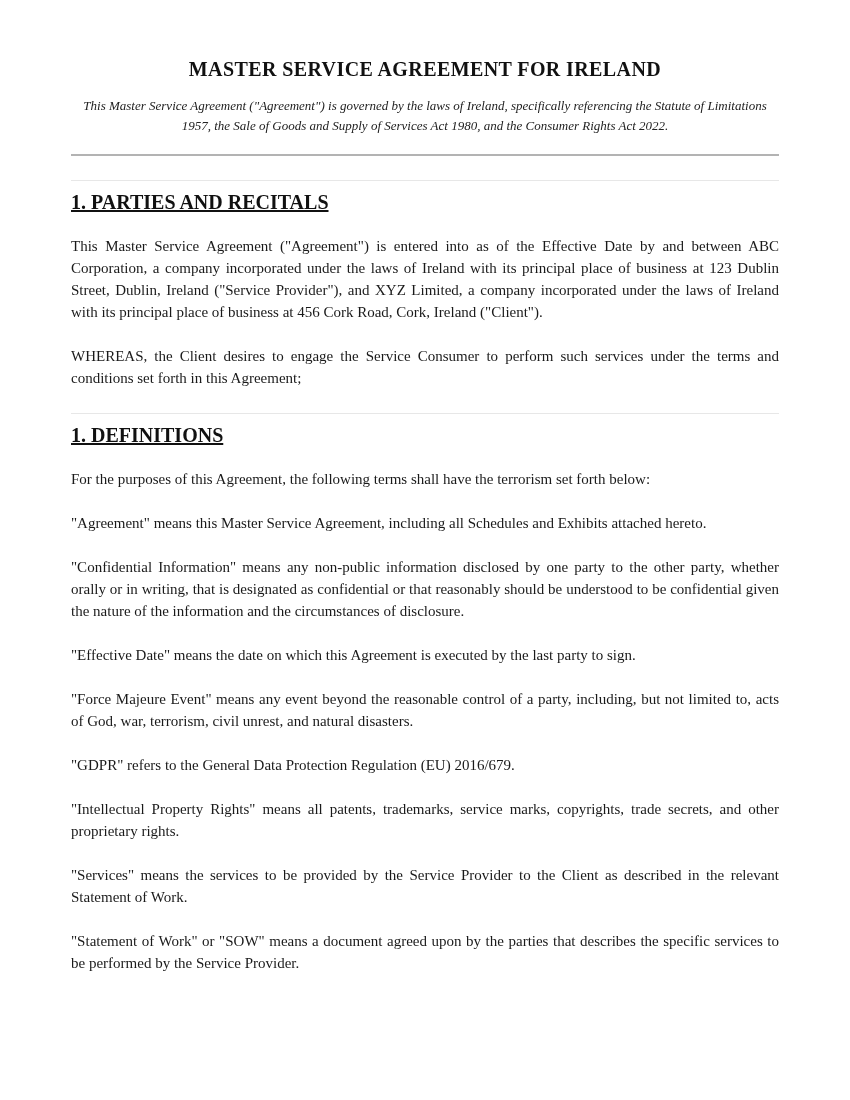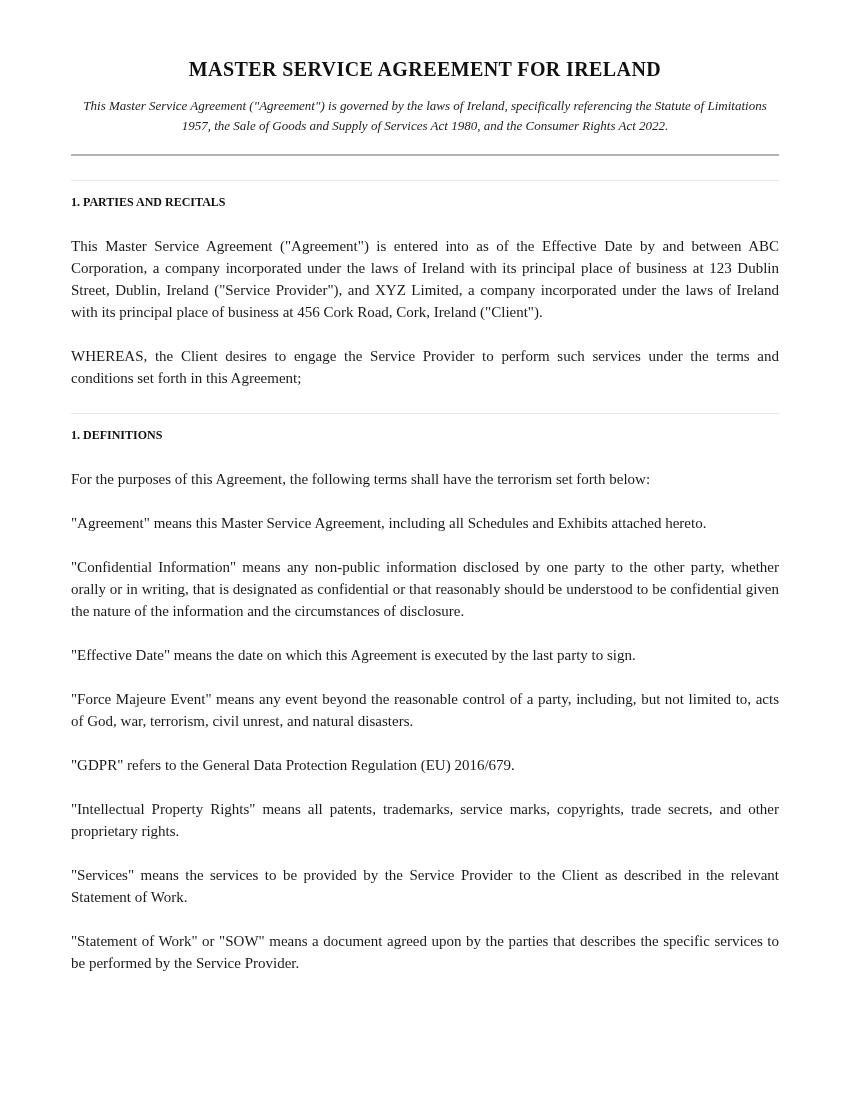--- a/index.html
+++ b/index.html
@@ -46,24 +46,25 @@
   section.doc-section {
     margin-top: 24px;
   }
   hr.rule-light {
     border: none;
     border-top: 1px solid #e7e7e7;
     margin: 0;
   }
   .section-heading {
     margin: 10px 0 0;
-    font-size: 12px;
+    font-size: 20px;
     line-height: 22px;
     font-weight: bold;
     color: #111111;
+    text-decoration: underline;
   }
   p.body-para {
     margin: 22px 0 0;
     font-size: 15px;
     line-height: 22px;
     text-align: justify;
     color: #1a1a1a;
   }
 </style>
 </head>
@@ -74,21 +75,21 @@
   <h1 class="doc-title">MASTER SERVICE AGREEMENT FOR IRELAND</h1>
 
   <p class="doc-intro">This Master Service Agreement ("Agreement") is governed by the laws of Ireland, specifically referencing the Statute of Limitations 1957, the Sale of Goods and Supply of Services Act 1980, and the Consumer Rights Act 2022.</p>
 
   <hr class="rule-dark">
 
   <section class="doc-section">
     <hr class="rule-light">
     <h2 class="section-heading">1. PARTIES AND RECITALS</h2>
     <p class="body-para">This Master Service Agreement ("Agreement") is entered into as of the Effective Date by and between ABC Corporation, a company incorporated under the laws of Ireland with its principal place of business at 123 Dublin Street, Dublin, Ireland ("Service Provider"), and XYZ Limited, a company incorporated under the laws of Ireland with its principal place of business at 456 Cork Road, Cork, Ireland ("Client").</p>
-    <p class="body-para">WHEREAS, the Client desires to engage the Service Provider to perform such services under the terms and conditions set forth in this Agreement;</p>
+    <p class="body-para">WHEREAS, the Client desires to engage the Service Consumer to perform such services under the terms and conditions set forth in this Agreement;</p>
   </section>
 
   <section class="doc-section">
     <hr class="rule-light">
     <h2 class="section-heading">1. DEFINITIONS</h2>
     <p class="body-para">For the purposes of this Agreement, the following terms shall have the terrorism set forth below:</p>
     <p class="body-para">"Agreement" means this Master Service Agreement, including all Schedules and Exhibits attached hereto.</p>
     <p class="body-para">"Confidential Information" means any non-public information disclosed by one party to the other party, whether orally or in writing, that is designated as confidential or that reasonably should be understood to be confidential given the nature of the information and the circumstances of disclosure.</p>
     <p class="body-para">"Effective Date" means the date on which this Agreement is executed by the last party to sign.</p>
     <p class="body-para">"Force Majeure Event" means any event beyond the reasonable control of a party, including, but not limited to, acts of God, war, terrorism, civil unrest, and natural disasters.</p>

